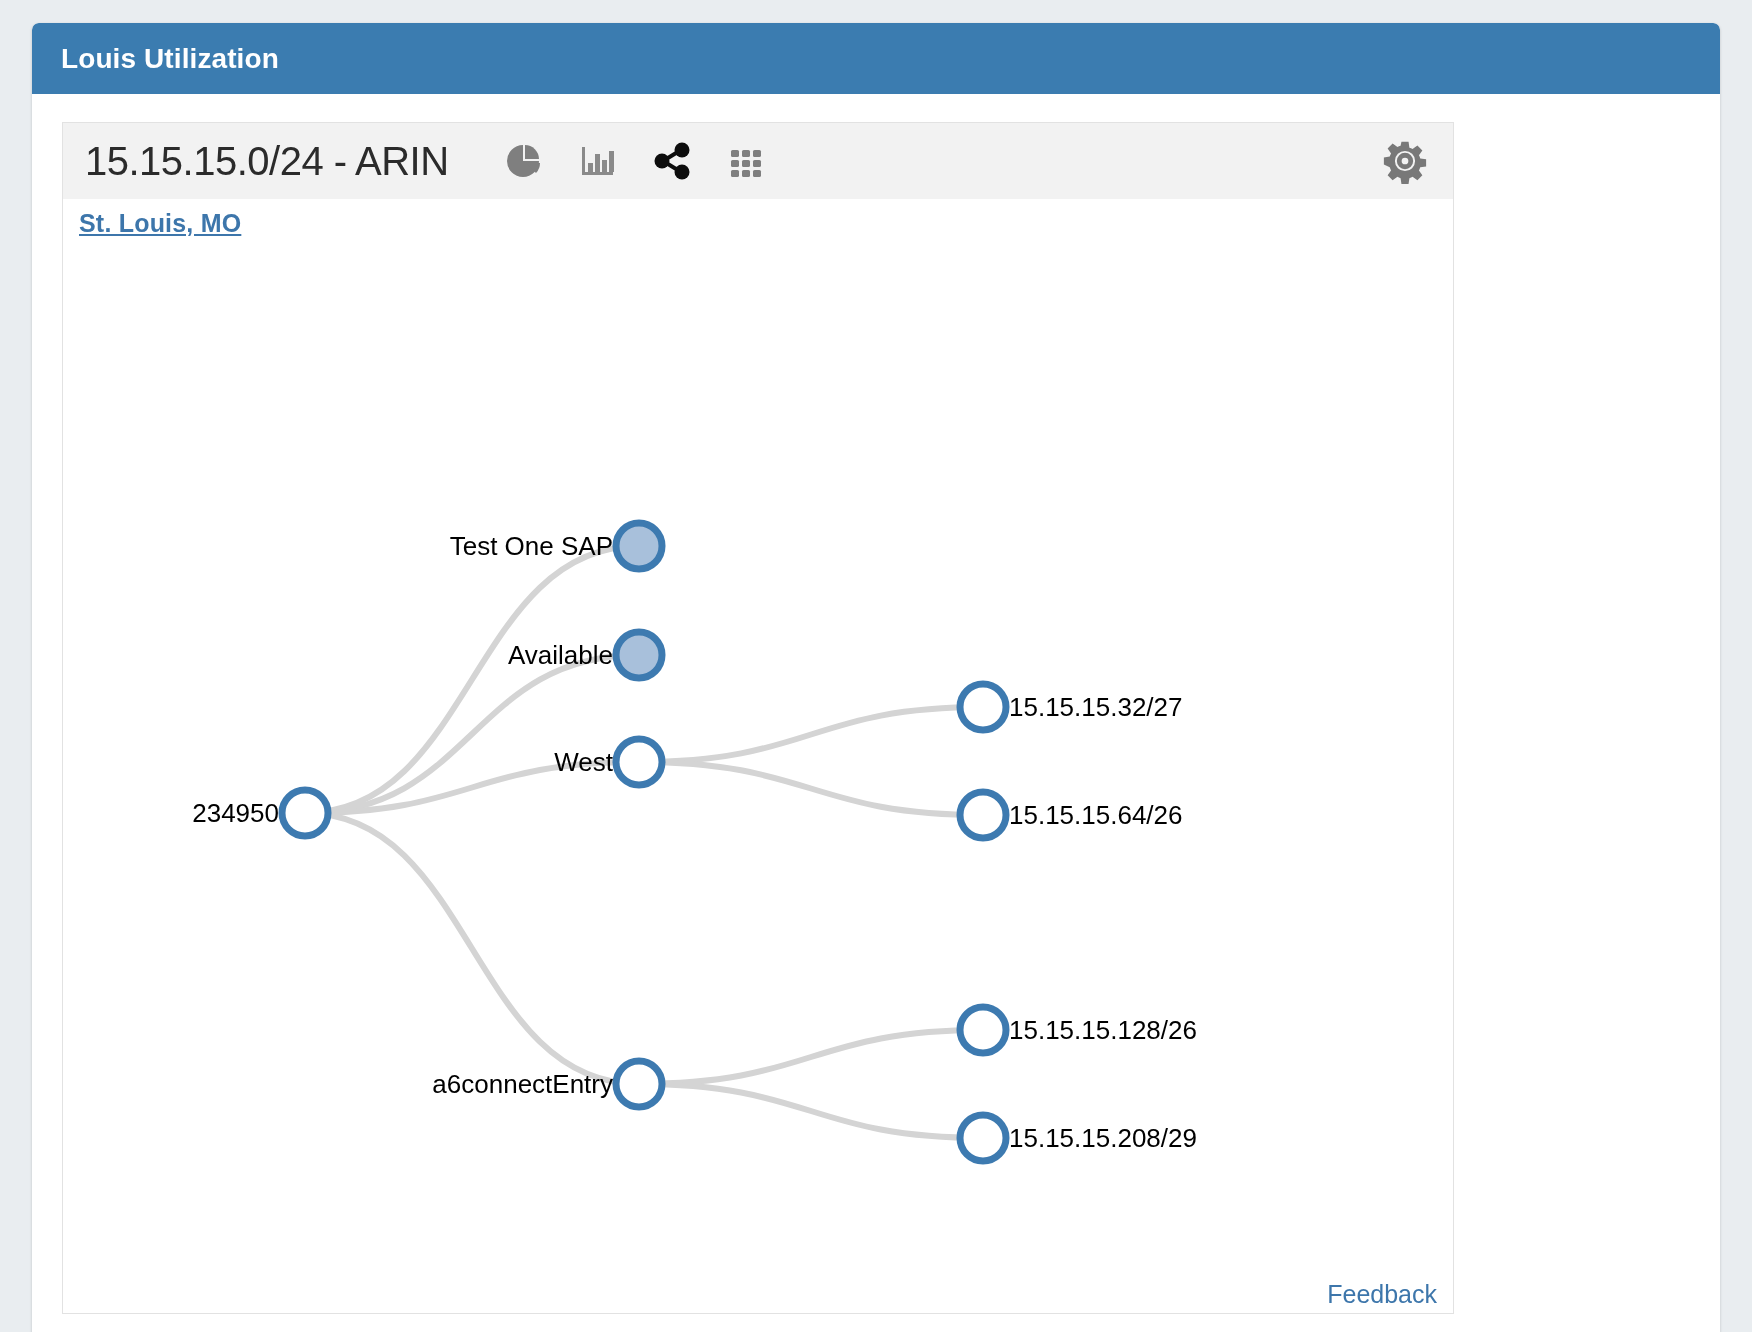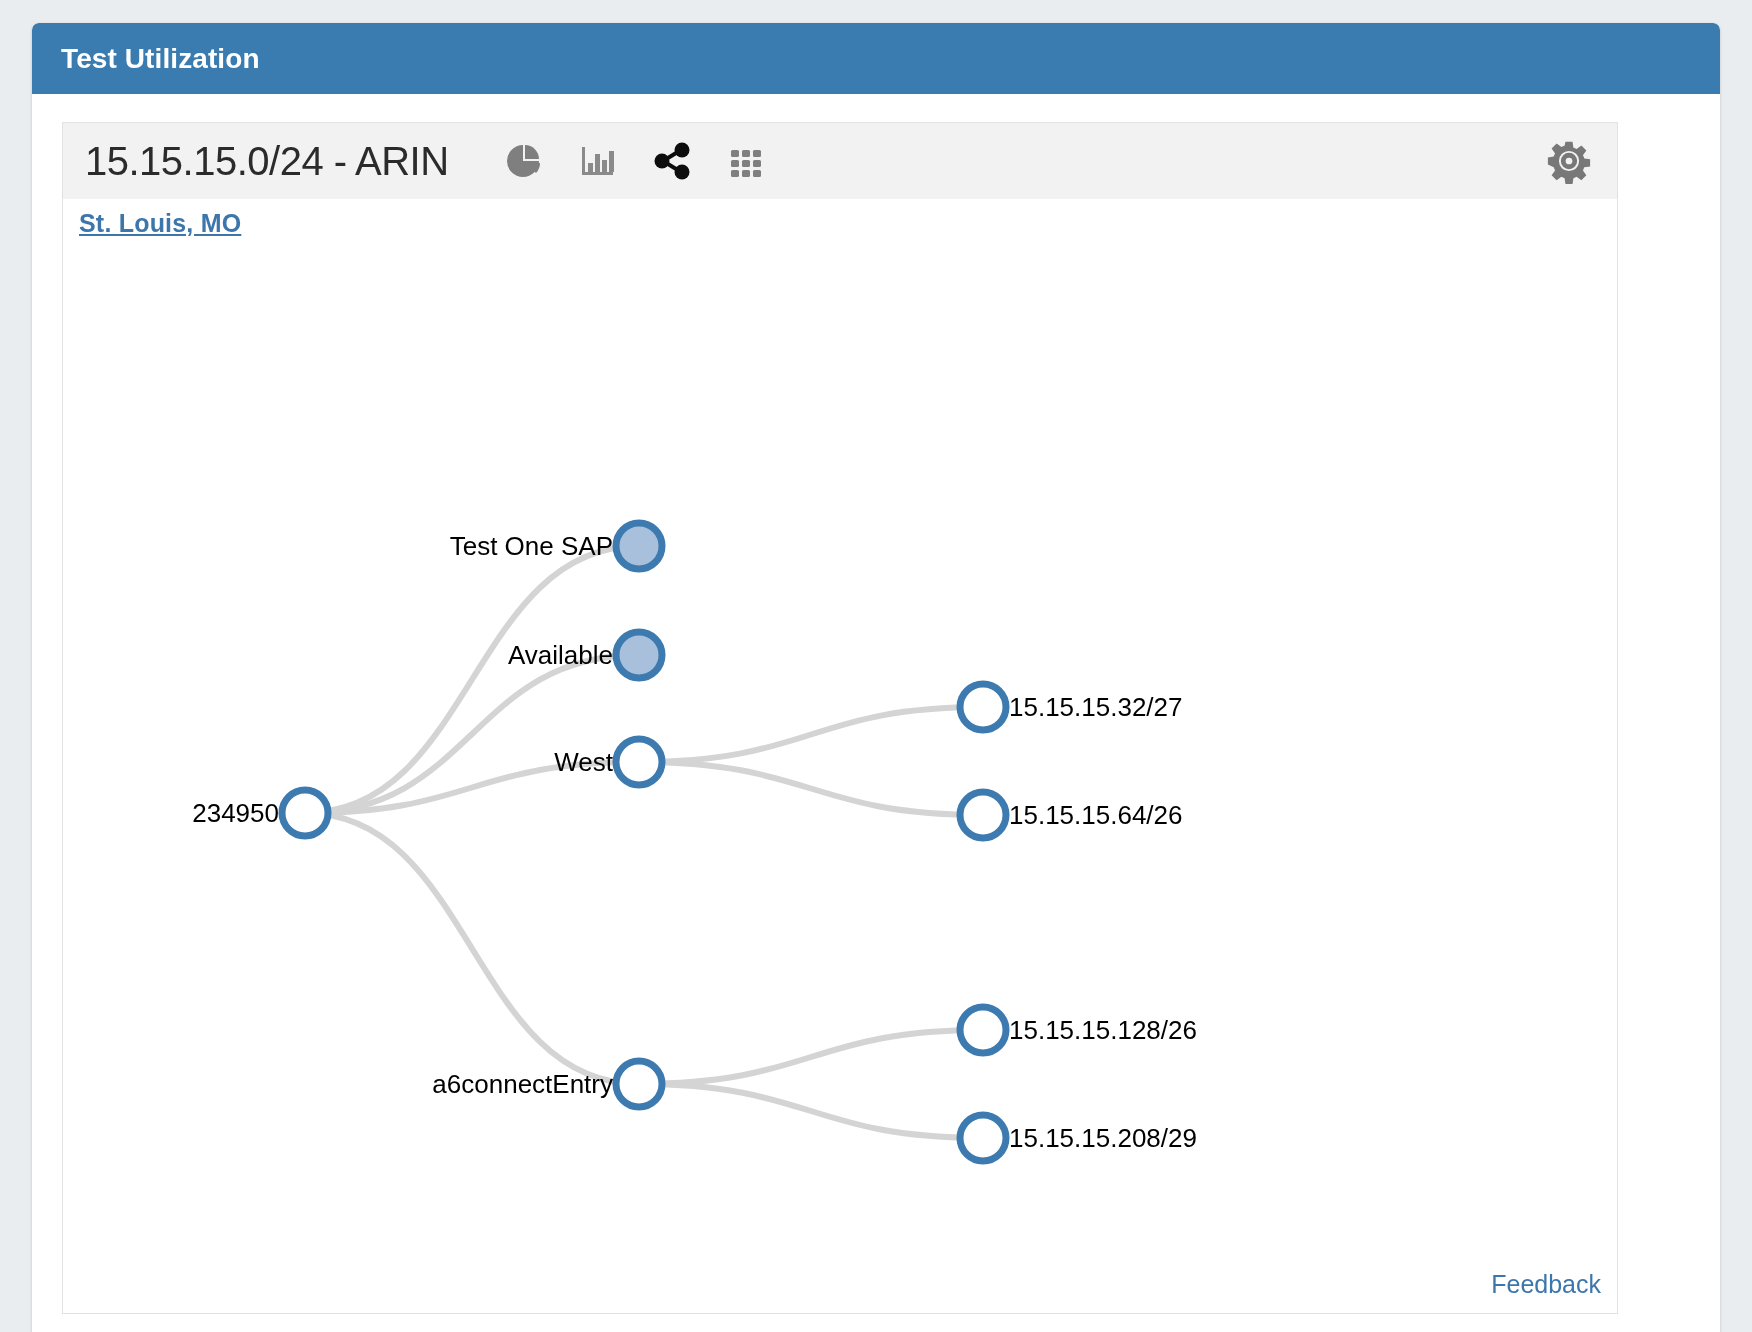--- a/index.html
+++ b/index.html
@@ -46,21 +46,21 @@
   .panel-body {
     position: relative;
     padding: 28px 30px 0 30px;
     box-sizing: border-box;
     height: calc(100% - 71px);
   }
 
   
   .card {
     position: relative;
-    width: 1556px;
+    width: 1392px;
     height: 1192px;
     border: 1px solid #e2e2e2;
     box-sizing: border-box;
     background: #ffffff;
   }
   .card-toolbar {
     position: relative;
     height: 76px;
     background: #f2f2f2;
     display: flex;
@@ -124,36 +124,36 @@
   .node-label {
     font-family: "Liberation Sans", sans-serif;
     font-size: 26px;
     fill: #000000;
   }
 
   
   .feedback-link {
     position: absolute;
     right: 16px;
-    bottom: 14px;
+    bottom: 4px;
     color: #3d76ab;
     font-size: 25px;
     text-decoration: none;
     cursor: pointer;
   }
 </style>
 </head>
 <body>
 
 <div id="page">
 
   <div class="panel">
 
     <div class="panel-header">
-      <span class="panel-title">Test Utilization</span>
+      <span class="panel-title">Louis Utilization</span>
     </div>
 
     <div class="panel-body">
 
       <div class="card">
 
         <div class="card-toolbar">
 
           <span class="card-heading">15.15.15.0/24 - ARIN</span>
 

